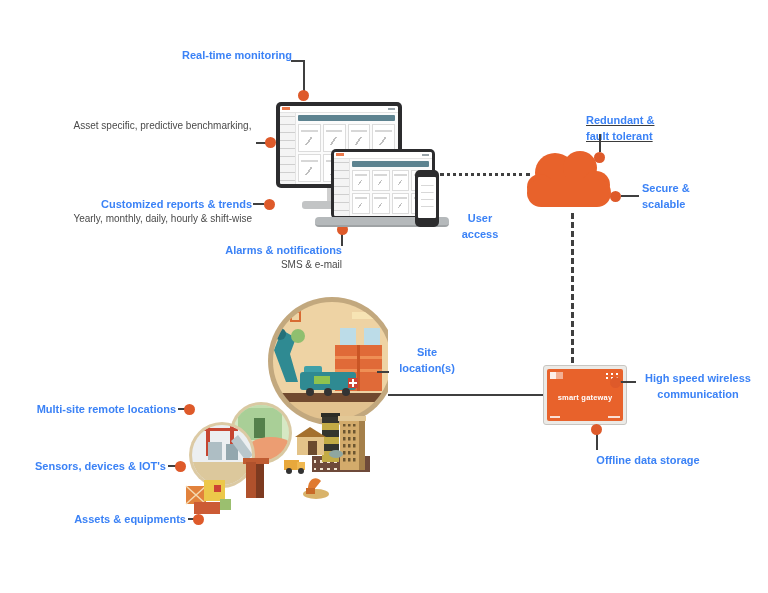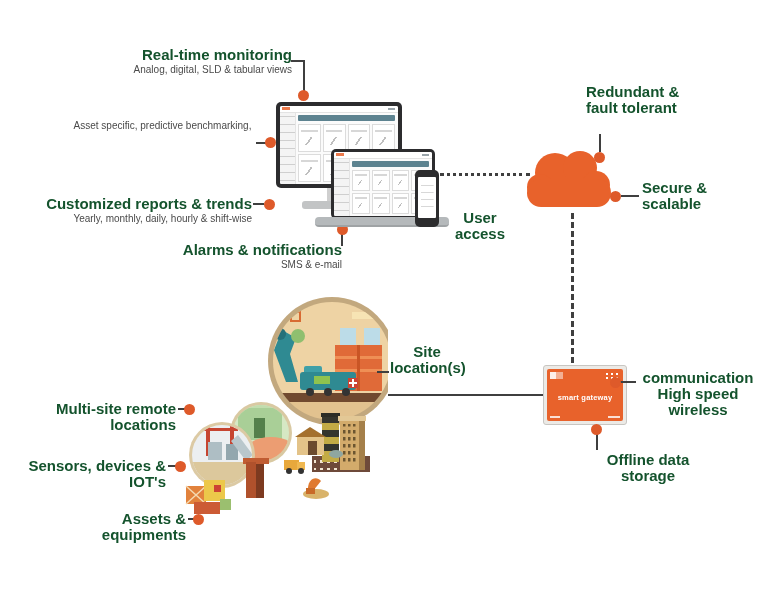--- a/index.html
+++ b/index.html
@@ -1,19 +1,19 @@
 <!DOCTYPE html>
 <html><head>
 <meta charset="utf-8">
 <style>
   html,body{margin:0;padding:0;background:#fff;}
   .canvas{position:relative;width:768px;height:593px;background:#fff;overflow:hidden;
           font-family:"Liberation Sans", sans-serif;color:#3b3b3b;}
   .abs{position:absolute;}
-  .title{font-size:15px;font-weight:bold;line-height:16px;color:#14532d;}
+  .title{font-size:11px;font-weight:bold;line-height:16px;color:#3b82f6;}
   .sub{font-size:10px;line-height:13px;color:#4a4a4a;}
   .t-right{text-align:right;}
   .t-center{text-align:center;}
   .t-left{text-align:left;}
   .dot{position:absolute;width:11px;height:11px;border-radius:50%;background:#de5a2a;}
   .hline{position:absolute;height:2px;background:#3f3f3f;}
   .vline{position:absolute;width:2px;background:#3f3f3f;}
   .dotted{position:absolute;height:0;border-top:3px dotted #3f3f3f;}
   .dashedv{position:absolute;width:0;border-left:3px dashed #3f3f3f;}
 
@@ -56,21 +56,20 @@
   .gw-mark-bl{position:absolute;left:3px;bottom:3px;width:10px;height:2px;background:rgba(255,255,255,.8);}
   .gw-mark-br{position:absolute;right:3px;bottom:3px;width:12px;height:2px;background:rgba(255,255,255,.8);}
 </style>
 </head>
 <body>
 
 <div class="canvas">
 
   <div class="abs t-right" style="left:96px;top:47px;width:196px;">
     <div class="title">Real-time monitoring</div>
-    <div class="sub">Analog, digital, SLD &amp; tabular views</div>
   </div>
   <div class="hline" style="left:291px;top:60px;width:14px;"></div>
   <div class="vline" style="left:303px;top:60px;height:32px;"></div>
   <div class="dot" style="left:298px;top:90px;"></div>
 
   <div class="abs t-center" style="left:55px;top:119px;width:215px;">
     <div class="sub">Asset specific, predictive benchmarking,</div>
   </div>
   <div class="hline" style="left:256px;top:142px;width:11px;"></div>
   <div class="dot" style="left:265px;top:137px;"></div>
@@ -142,21 +141,21 @@
   <svg class="abs" style="left:523px;top:141px;" width="98" height="74" viewBox="0 0 98 74">
     <g fill="#e8622b">
       <circle cx="32" cy="32" r="20"></circle>
       <circle cx="57" cy="27" r="17"></circle>
       <circle cx="73" cy="44" r="14"></circle>
       <circle cx="17" cy="46" r="13"></circle>
       <rect x="4" y="38" width="84" height="28" rx="14"></rect>
     </g>
   </svg>
 
-  <div class="abs t-left" style="left:586px;top:84px;width:110px;">
+  <div class="abs t-left" style="left:586px;top:112px;width:110px;text-decoration:underline;">
     <div class="title">Redundant &amp;</div>
     <div class="title">fault tolerant</div>
   </div>
   <div class="vline" style="left:599px;top:134px;height:18px;"></div>
   <div class="dot" style="left:594px;top:152px;"></div>
 
   <div class="abs t-left" style="left:642px;top:180px;width:90px;">
     <div class="title">Secure &amp;</div>
     <div class="title">scalable</div>
   </div>
@@ -171,22 +170,22 @@
     <div class="gw-in">
       <div class="gw-logo"></div>
       <div class="gw-leds"></div>
       <div class="gw-label">smart gateway</div>
       <div class="gw-mark-bl"></div>
       <div class="gw-mark-br"></div>
     </div>
   </div>
 
   <div class="abs t-center" style="left:636px;top:370px;width:124px;">
+    <div class="title">High speed wireless</div>
     <div class="title">communication</div>
-    <div class="title">High speed wireless</div>
   </div>
   <div class="hline" style="left:620px;top:381px;width:16px;"></div>
   <div class="dot" style="left:610px;top:377px;"></div>
 
   <div class="abs t-center" style="left:580px;top:452px;width:136px;">
     <div class="title">Offline data storage</div>
   </div>
   <div class="vline" style="left:596px;top:434px;height:16px;"></div>
   <div class="dot" style="left:591px;top:424px;"></div>
 

